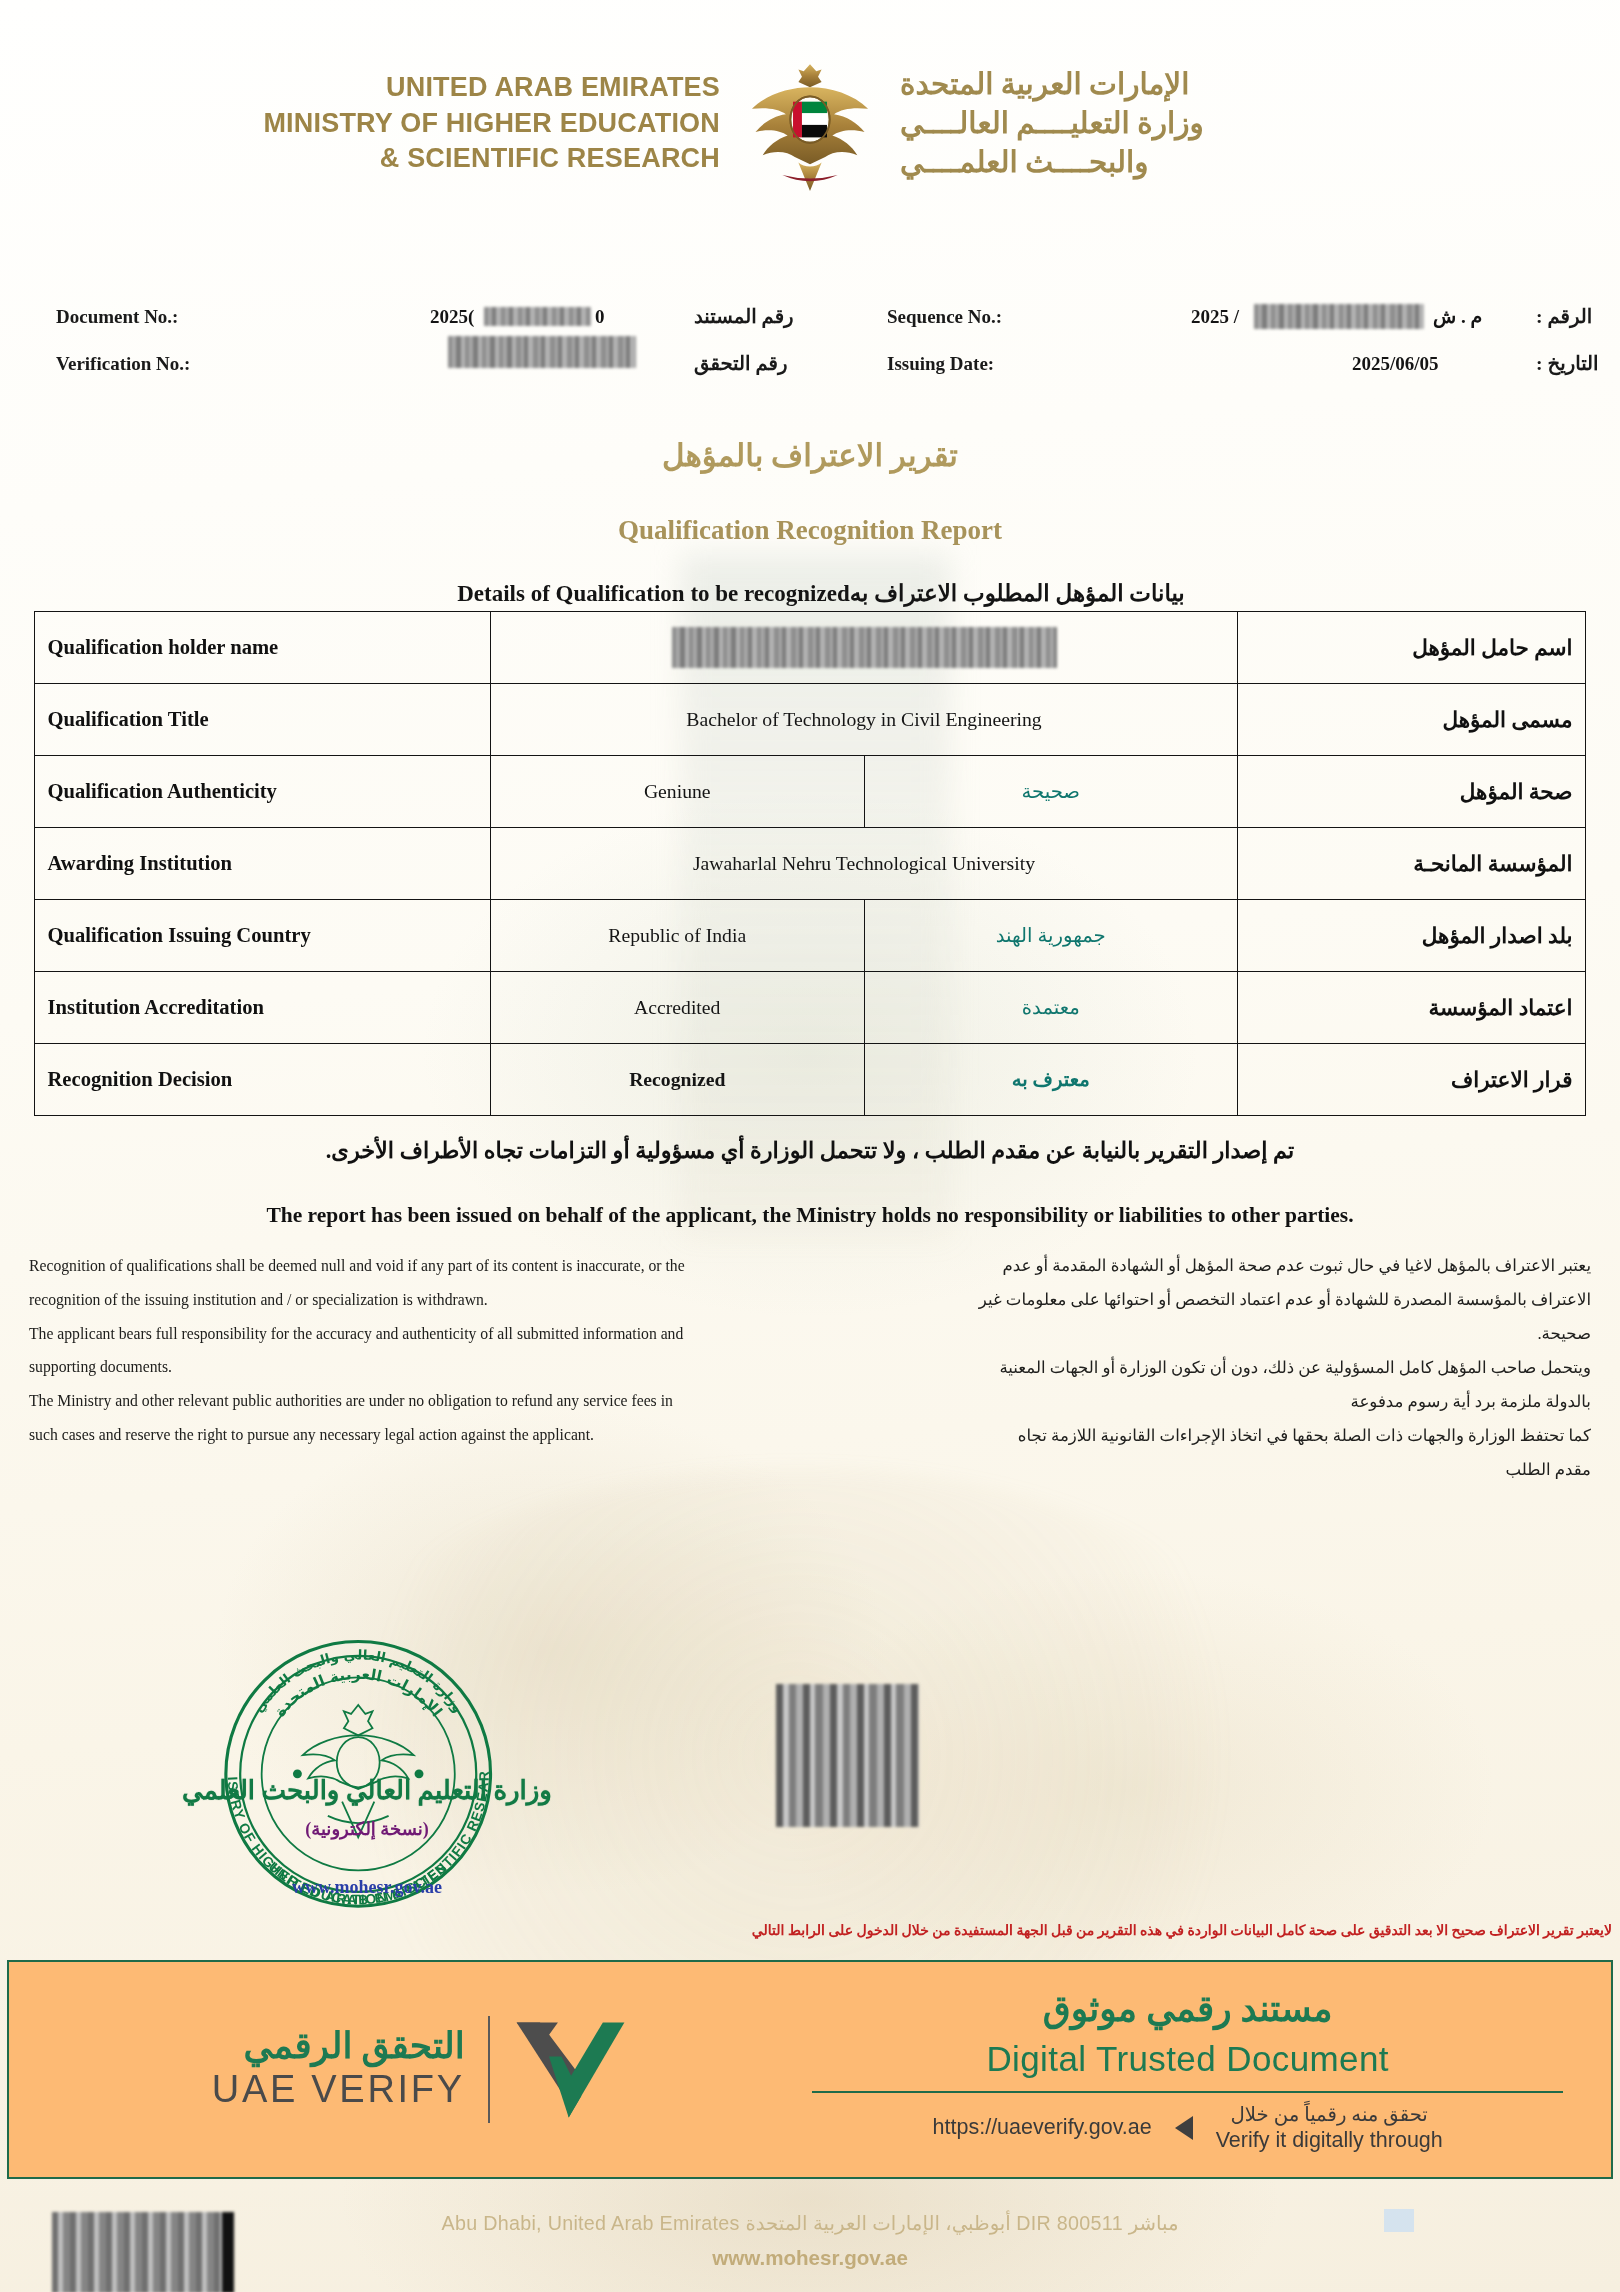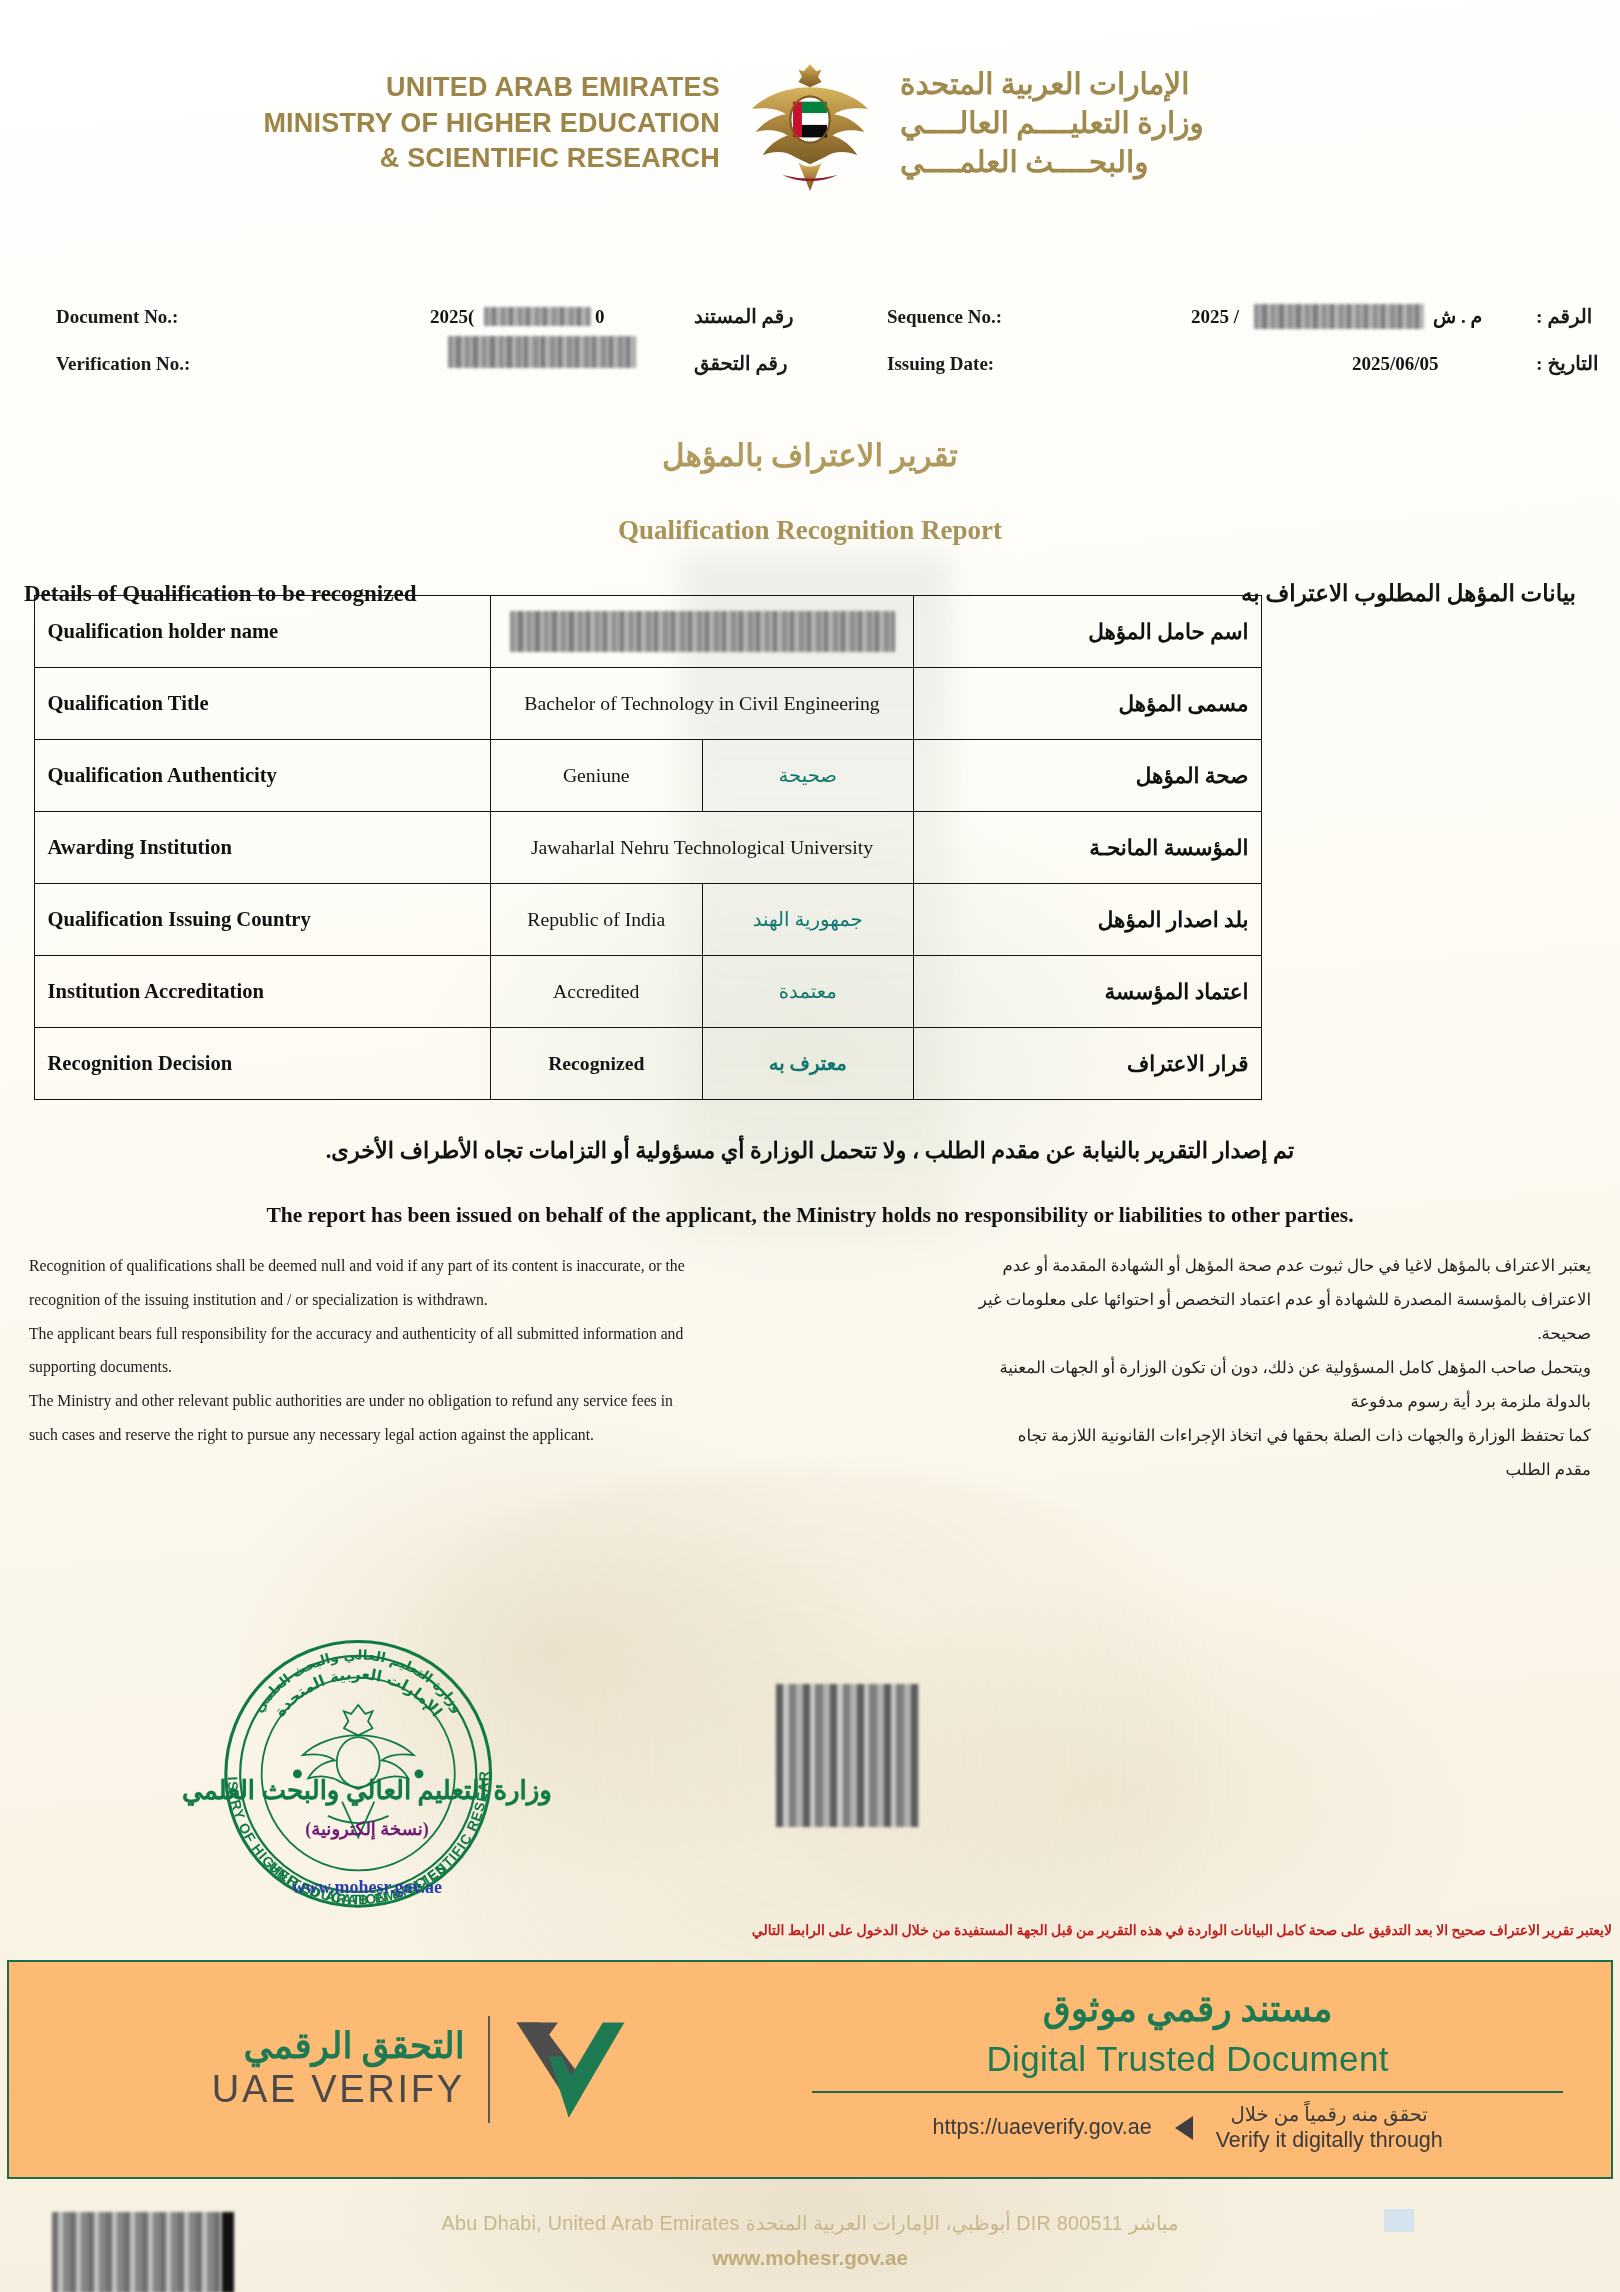--- a/index.html
+++ b/index.html
@@ -152,44 +152,44 @@
     text-align: center;
     color: #a8935a;
     font-family: "Liberation Serif", serif;
     font-size: 27px;
     font-weight: 700;
   }
 
   
   .sec-head {
     position: absolute;
-    left: 24px; top: 580px;
+    left: 45px; top: 580px;
     width: 1552px;
     display: flex;
-    justify-content: space-between;
+    justify-content: center;
     align-items: flex-end;
   }
   .sec-head-en {
     font-family: "Liberation Serif", serif;
     font-weight: 700;
     font-size: 23px;
     color: #141414;
   }
   .sec-head-ar {
     font-weight: 700;
     font-size: 23px;
     color: #141414;
     direction: rtl;
   }
 
   
   .qtable {
     position: absolute;
-    left: 34px; top: 595px;
-    width: 1228px;
+    left: 34px; top: 611px;
+    width: 1552px;
     border-collapse: collapse;
     table-layout: fixed;
   }
   .qtable td {
     border: 1.4px solid #141414;
     padding: 0 12.5px;
     height: 71px;
     vertical-align: middle;
   }
   .c-en-label {

